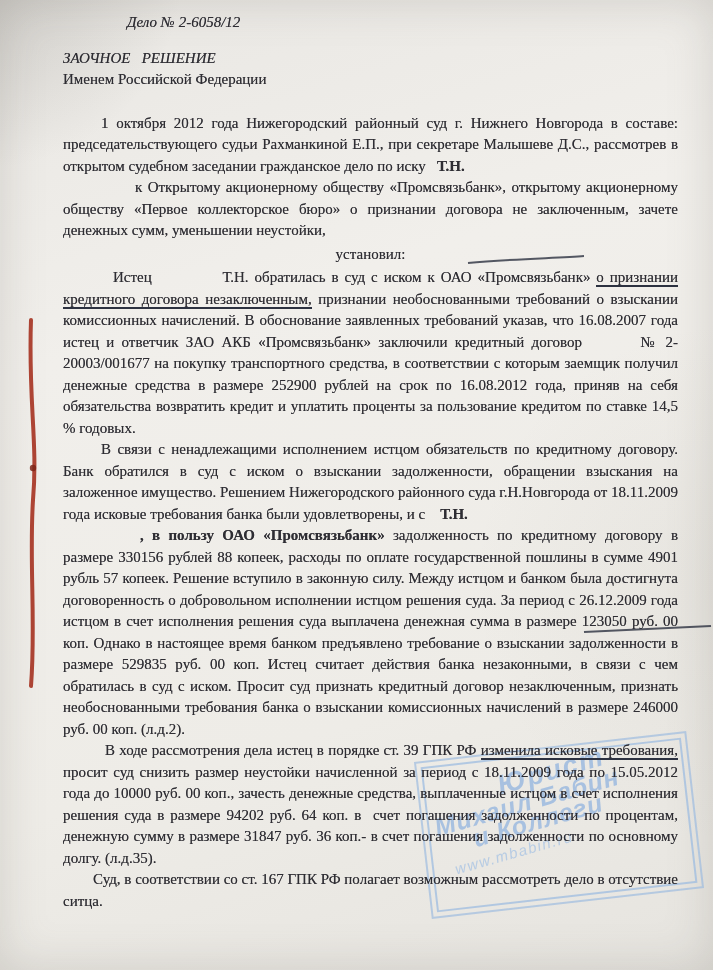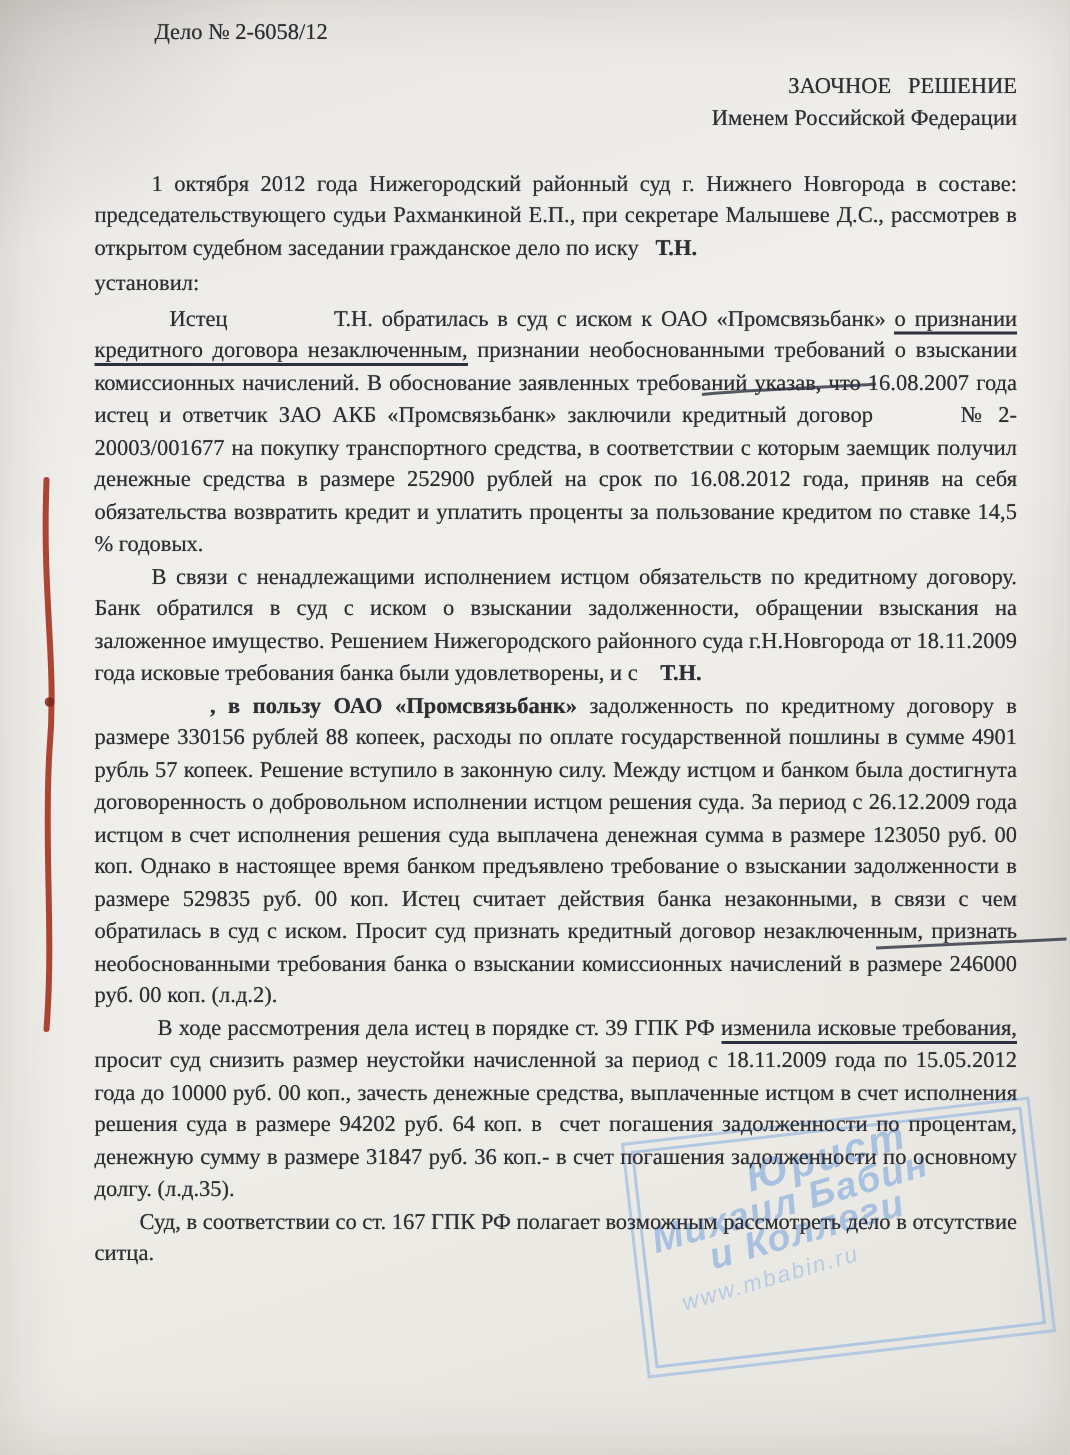--- a/index.html
+++ b/index.html
@@ -17,25 +17,25 @@
     box-shadow:inset 0 0 46px rgba(110,105,95,.22);
     color:#2e2d33;
   }
   .content{
     position:absolute;left:0;top:0;width:713px;
     padding:12px 35px 0 63px;box-sizing:border-box;
     z-index:2;
   }
   .doc-text{font-size:15px;line-height:21.5px;
     text-shadow:0 0 .5px rgba(40,40,46,.65);}
-  .case-number{margin-left:40px;margin-bottom:14px;}
-  .doc-title{text-align:right;margin-top:4px;}
-  .doc-subtitle{text-align:right;margin-bottom:22px;}
+  .case-number{margin-left:64px;margin-bottom:14px;font-style:italic;}
+  .doc-title{text-align:left;margin-top:4px;font-style:italic;}
+  .doc-subtitle{text-align:left;margin-bottom:22px;}
   .para{margin:0;text-align:justify;}
-  .center-heading{text-align:left;margin:2px 0;}
+  .center-heading{text-align:center;margin:2px 0;}
   .bold{font-weight:700;margin-top:20px;}
   .i30{text-indent:30px}.i38{text-indent:38px}
   .i42{text-indent:42px}.i50{text-indent:50px}.i55{text-indent:55px}
   .i58{text-indent:58px}.i72{text-indent:72px}.i77{text-indent:77px}
   .pen-underline{border-bottom:2px solid #2c3140;padding-bottom:0px;}
   .overlay{position:absolute;left:0;top:0;z-index:3;pointer-events:none;}
   
   .stamp{position:absolute;left:0;top:0;width:713px;height:970px;z-index:1;pointer-events:none;}
   .stamp-border{
     position:absolute;left:428px;top:752px;width:258px;height:142px;
@@ -74,20 +74,21 @@
 
   <div class="content doc-text">
 
     <div class="case-number">Дело № 2-6058/12</div>
 
     <div class="doc-title">ЗАОЧНОЕ&nbsp;&nbsp; РЕШЕНИЕ</div>
     <div class="doc-subtitle">Именем Российской Федерации</div>
 
     <p class="para i38"><span>1 октября 2012 года Нижегородский районный суд г. Нижнего Новгорода в составе: председательствующего судьи Рахманкиной Е.П., при секретаре Малышеве Д.С., рассмотрев в открытом судебном заседании гражданское дело по иску&nbsp;&nbsp;&nbsp;</span><span class="bold">Т.Н.</span></p>
 
+    <p class="para i72">к Открытому акционерному обществу «Промсвязьбанк», открытому акционерному обществу «Первое коллекторское бюро» о признании договора не заключенным, зачете денежных сумм, уменьшении неустойки,</p>
 
     <div class="center-heading">установил:</div>
 
     <p class="para i50"><span>Истец&nbsp;&nbsp;&nbsp;&nbsp;&nbsp;&nbsp;&nbsp;&nbsp;&nbsp;&nbsp;&nbsp;&nbsp;Т.Н. обратилась в суд с иском к ОАО «Промсвязьбанк» </span><span class="pen-underline">о признании кредитного договора незаключенным,</span><span> признании необоснованными требований о взыскании комиссионных начислений. В обоснование заявленных требований указав, что 16.08.2007 года истец и ответчик ЗАО АКБ «Промсвязьбанк» заключили кредитный договор&nbsp;&nbsp;&nbsp;&nbsp;&nbsp;&nbsp;&nbsp;&nbsp;№ 2-20003/001677 на покупку транспортного средства, в соответствии с которым заемщик получил денежные средства в размере 252900 рублей на срок по 16.08.2012 года, приняв на себя обязательства возвратить кредит и уплатить проценты за пользование кредитом по ставке 14,5 % годовых.</span></p>
 
     <p class="para i38"><span>В связи с ненадлежащими исполнением истцом обязательств по кредитному договору. Банк обратился в суд с иском о взыскании задолженности, обращении взыскания на заложенное имущество. Решением Нижегородского районного суда г.Н.Новгорода от 18.11.2009 года исковые требования банка были удовлетворены, и с&nbsp;&nbsp;&nbsp;&nbsp;</span><span class="bold">Т.Н.</span></p>
 
     <p class="para i77"><span class="bold">, в пользу ОАО «Промсвязьбанк»</span><span> задолженность по кредитному договору в размере 330156 рублей 88 копеек, расходы по оплате государственной пошлины в сумме 4901 рубль 57 копеек. Решение вступило в законную силу. Между истцом и банком была достигнута договоренность о добровольном исполнении истцом решения суда. За период с 26.12.2009 года истцом в счет исполнения решения суда выплачена денежная сумма в размере 123050 руб. 00 коп. Однако в настоящее время банком предъявлено требование о взыскании задолженности в размере 529835 руб. 00 коп. Истец считает действия банка незаконными, в связи с чем обратилась в суд с иском. Просит суд признать кредитный договор незаключенным, признать необоснованными требования банка о взыскании комиссионных начислений в размере 246000 руб. 00 коп. (л.д.2).</span></p>
 
     <p class="para i42"><span>В ходе рассмотрения дела истец в порядке ст. 39 ГПК РФ </span><span class="pen-underline">изменила исковые требования,</span><span> просит суд снизить размер неустойки начисленной за период с 18.11.2009 года по 15.05.2012 года до 10000 руб. 00 коп., зачесть денежные средства, выплаченные истцом в счет исполнения решения суда в размере 94202 руб. 64 коп. в&nbsp; счет погашения задолженности по процентам, денежную сумму в размере 31847 руб. 36 коп.- в счет погашения задолженности по основному долгу. (л.д.35).</span></p>

